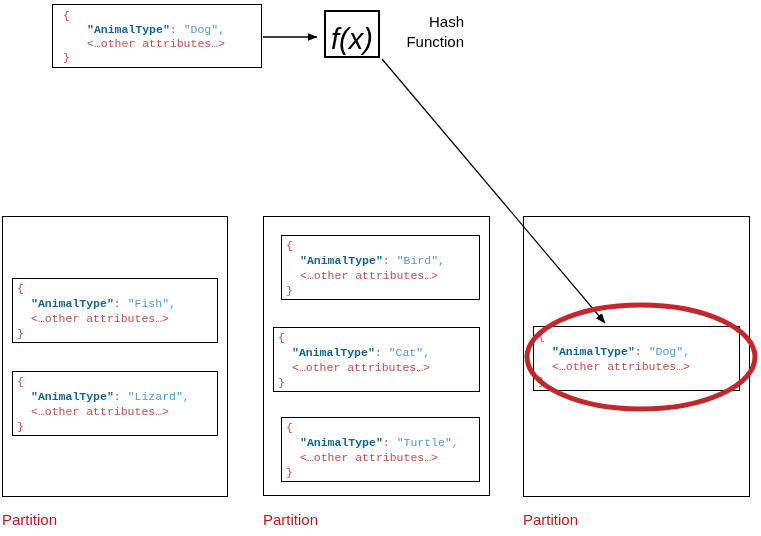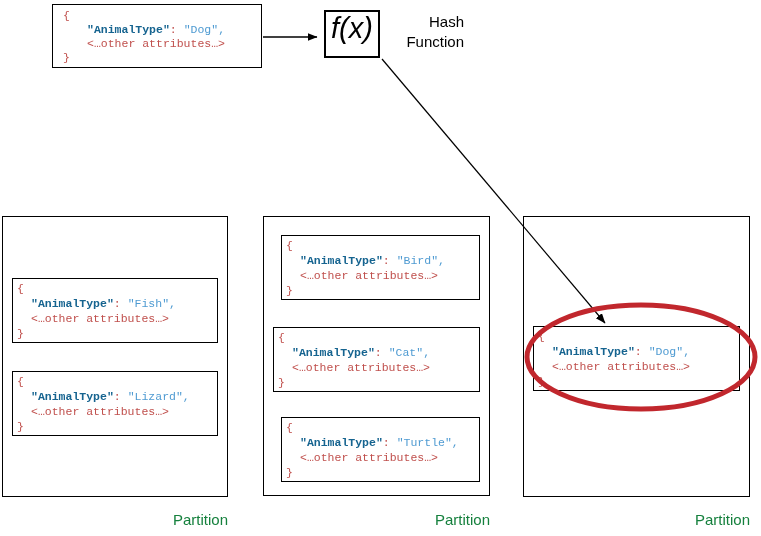--- a/index.html
+++ b/index.html
@@ -19,27 +19,27 @@
   .code-box .indent { padding-left:14px; }
   .code-box.source .indent { padding-left:24px; }
   .red  { color:#c0504d; }
   .key  { color:#166490; font-weight:bold; }
   .val  { color:#4f9bd2; }
   .partition-box {
     position:absolute; box-sizing:border-box;
     border:1px solid #000; background:#fff;
   }
   .partition-label {
-    position:absolute; text-align:right;
-    font-size:15px; color:#15803d;
+    position:absolute; text-align:left;
+    font-size:15px; color:#b91c1c;
   }
   .fx-box {
     position:absolute; left:324px; top:10px; width:56px; height:48px;
     box-sizing:border-box; border:2px solid #000; background:#fff;
-    display:flex; align-items:flex-start; justify-content:center;
+    display:flex; align-items:flex-end; justify-content:center;
     font-style:italic; font-size:29px; color:#000;
     font-family:"Liberation Sans", sans-serif;
   }
   .fx-caption {
     position:absolute; left:388px; top:12px; width:76px;
     text-align:right; font-size:15px; line-height:20px; color:#000;
   }
   .overlay { position:absolute; left:0; top:0; pointer-events:none; }
 </style>
 </head>

